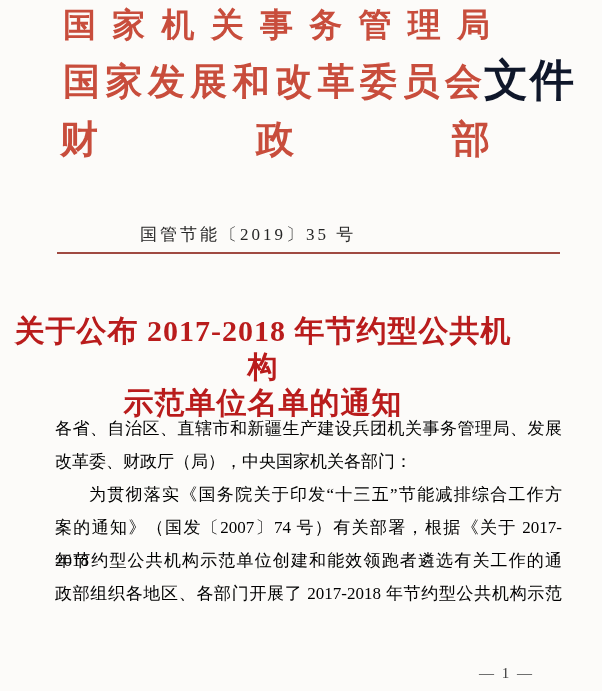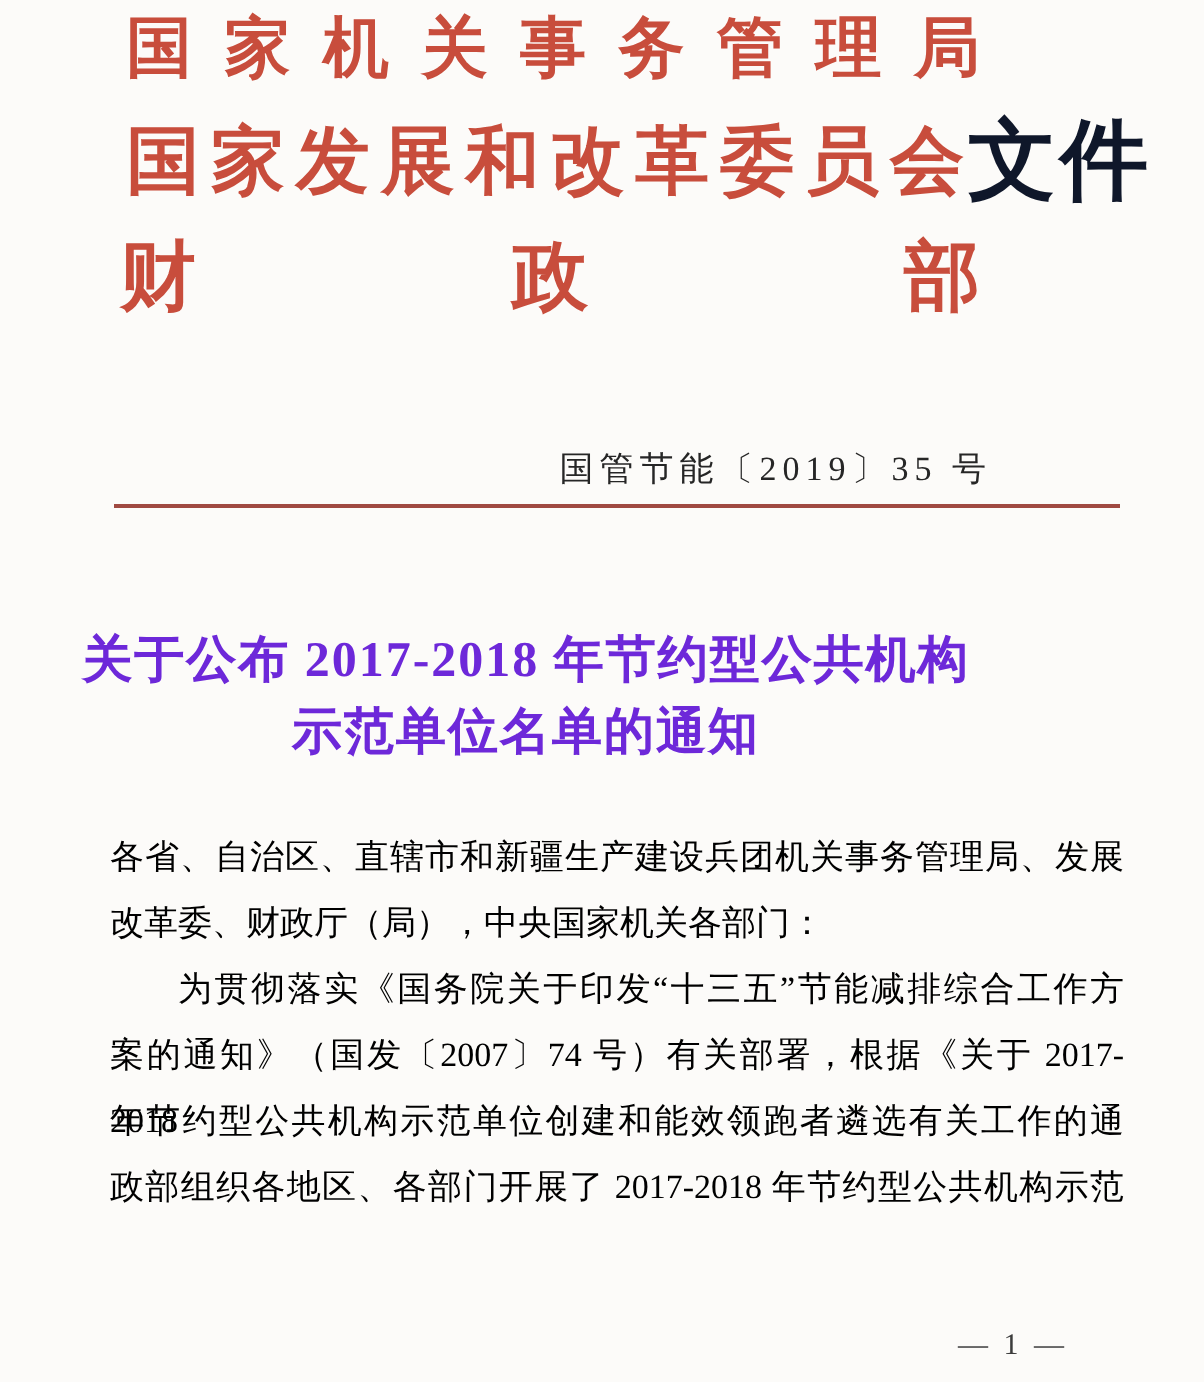--- a/index.html
+++ b/index.html
@@ -31,41 +31,41 @@
     font-size: 44px;
     font-weight: 700;
     line-height: 1;
     letter-spacing: 2px;
   }
   
   .doc-number {
     position: absolute;
     left: 0; top: 223px;
     width: 496px;
-    text-align: right;
+    text-align: center;
     font-size: 17px;
     letter-spacing: 3px;
     color: #262626;
   }
   
   .red-rule {
     position: absolute;
     left: 57px; top: 252px;
     width: 503px; height: 2px;
     background: #a04a42;
   }
   
   .title {
     position: absolute;
     left: 0; top: 313px;
     width: 526px;
     text-align: center;
-    font-size: 25px;
+    font-size: 30px;
     font-weight: 700;
-    color: #6d28d9;
+    color: #b91c1c;
     line-height: 36px;
     letter-spacing: 1px;
   }
   
   .body {
     position: absolute;
     left: 55px; top: 412px;
     width: 507px;
     font-size: 17px;
     line-height: 33px;

